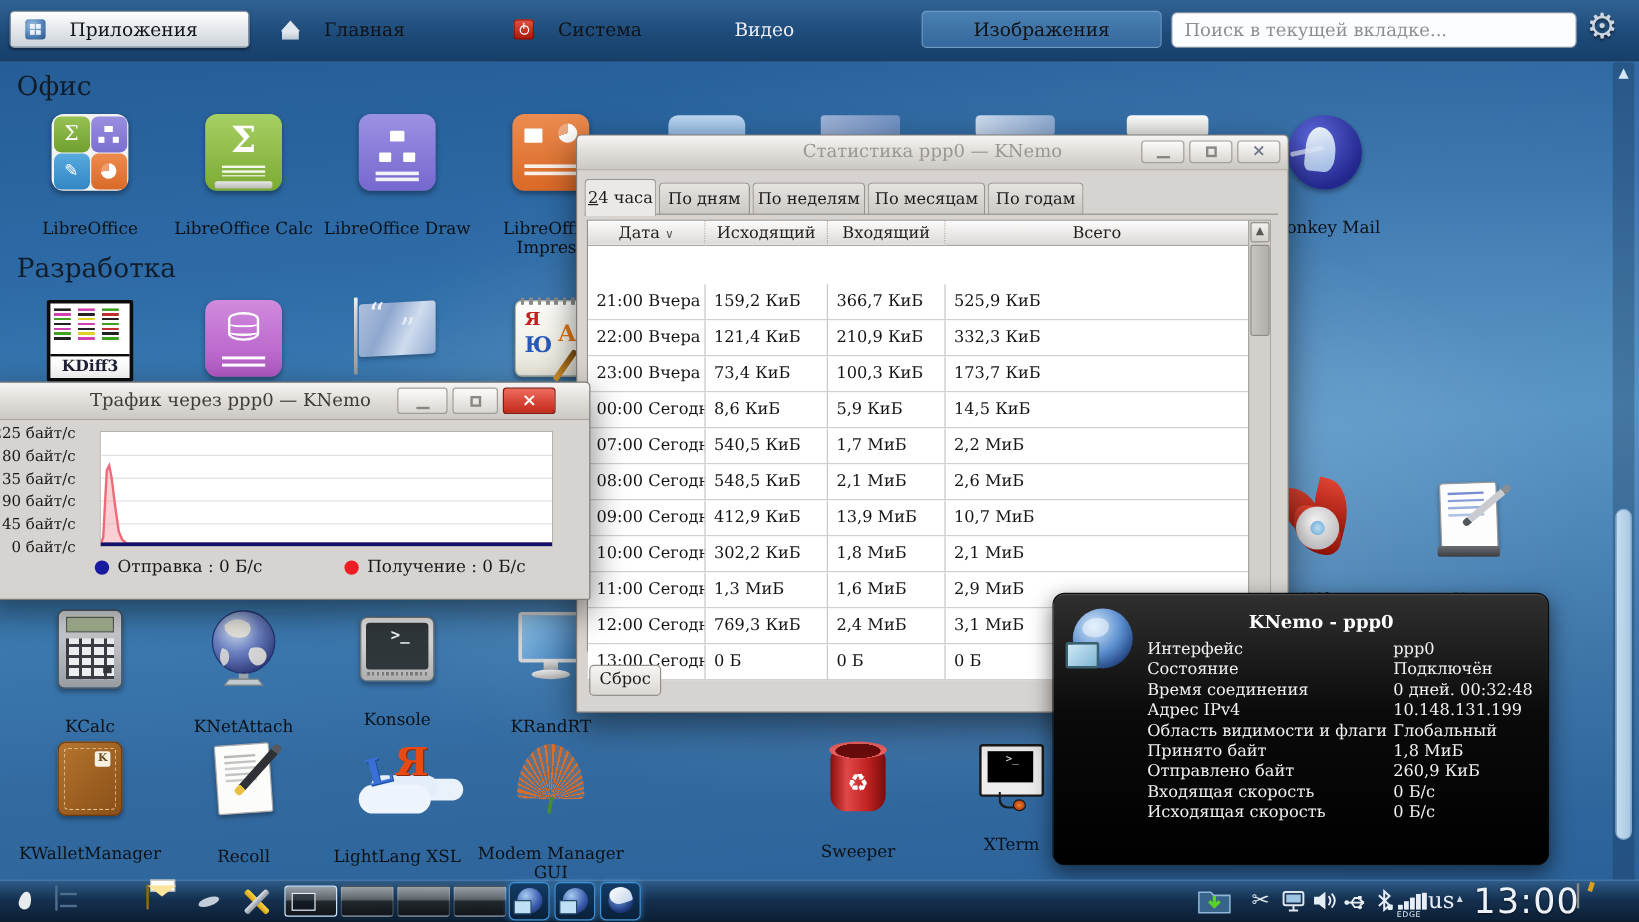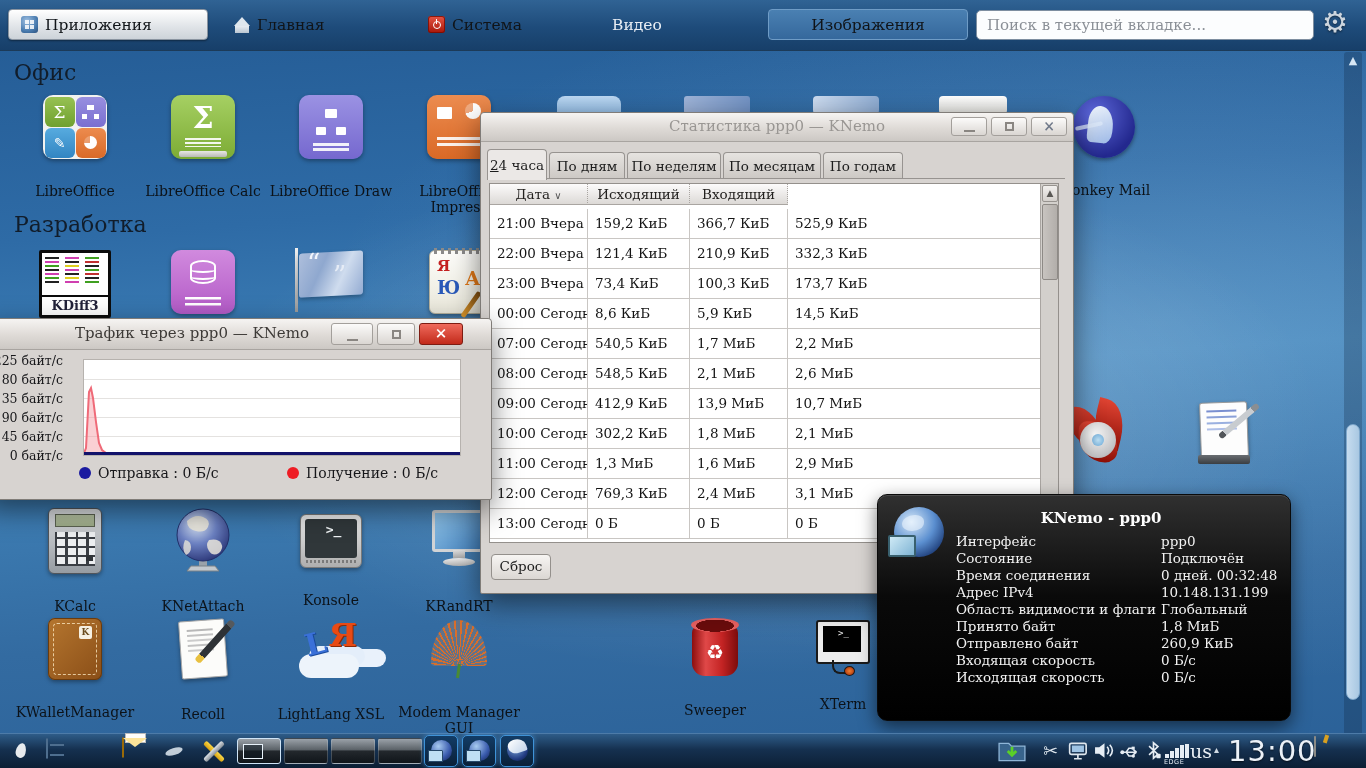--- a/index.html
+++ b/index.html
@@ -6,21 +6,21 @@
   #screen{position:relative;width:1366px;height:768px;overflow:hidden;
     font-family:"DejaVu Serif",serif;
     background:
       radial-gradient(900px 420px at 56% 54%, rgba(255,255,255,0.20), rgba(255,255,255,0) 62%),
       radial-gradient(1300px 560px at 85% 42%, rgba(190,220,245,0.22), rgba(190,220,245,0) 65%),
       linear-gradient(176deg,#235a93 0%,#2e6ba6 28%,#4285bb 50%,#336ba1 76%,#2a6097 100%);}
 
   
   #panel{position:absolute;left:0;top:0;width:1366px;height:50px;z-index:8;
     background:linear-gradient(#306394,#1e4b7a 55%,#173f69);border-bottom:1px solid rgba(0,0,0,.4);}
-  .ptab{position:absolute;top:9px;height:31px;display:flex;align-items:center;gap:7px;
+  .ptab{position:absolute;top:9px;height:31px;display:flex;align-items:center;gap:20px;
     font-size:15.5px;color:#101418;padding:0 12px;box-sizing:border-box;}
   .ptab.sel{background:linear-gradient(#ffffff,#dfe3e7 60%,#cdd3d9);border:1px solid #8a94a0;border-radius:4px;box-shadow:0 1px 2px rgba(0,0,0,.4);}
   .ptab.raised{background:linear-gradient(#4a80b2,#35689c);border:1px solid #6f9cc6;border-radius:4px;}
   .ptab.plain-light{color:#e9eef4;}
   .appsic{width:17px;height:17px;border-radius:3px;background:radial-gradient(circle at 35% 30%,#9fc0e2,#4a7cb0 60%,#2a517e);position:relative;}
   .appsic::after{content:'';position:absolute;left:4px;top:4px;width:9px;height:9px;background:
      linear-gradient(#fff,#fff) 0 0/4px 4px no-repeat,linear-gradient(#fff,#fff) 5px 0/4px 4px no-repeat,
      linear-gradient(#fff,#fff) 0 5px/4px 4px no-repeat,linear-gradient(#fff,#fff) 5px 5px/4px 4px no-repeat;opacity:.85;}
   .homeic{width:16px;height:14px;position:relative;margin-top:2px;}
   .homeic::before{content:'';position:absolute;left:1px;top:6px;width:14px;height:8px;background:linear-gradient(#eef2f6,#b9c6d2);}
@@ -192,21 +192,21 @@
   #statswin{left:480px;top:112px;width:592px;height:480px;z-index:5;}
   #statswin .ttl{left:0;right:0;text-align:center;color:#999693;}
   .tab{position:absolute;top:39px;height:26px;background:linear-gradient(#e6e3e0,#ccc8c4);border:1px solid #979390;border-bottom:none;border-radius:4px 4px 0 0;
      font-size:13.5px;color:#1c1c1c;text-align:center;line-height:26px;}
   .tab.active{top:36px;height:30px;background:#ebe8e6;z-index:2;line-height:30px;}
   .tab.active::first-letter{text-decoration:underline;}
   #tabline{position:absolute;left:6px;top:65px;width:578px;height:1px;background:#979390;}
   #tframe{position:absolute;left:8px;top:70px;width:568px;height:358px;border:1px solid #94908c;background:#fff;box-sizing:content-box;}
   .hcell{position:absolute;top:0;height:21px;background:linear-gradient(#fcfbfb,#dcd9d6);border-right:1px dotted #a9a5a1;
      font-size:13.5px;color:#23211f;text-align:center;line-height:21px;box-sizing:border-box;border-bottom:1px solid #a9a5a1;}
-  .trow{position:absolute;left:0;width:550px;height:30px;background:#fff;border-bottom:1px solid #c9c6c3;box-sizing:border-box;}
+  .trow{position:absolute;left:0;width:550px;height:30px;background:#fff;border-bottom:1px solid #c9c6c3;box-sizing:border-box;margin-top:28px;}
   .tcell{position:absolute;top:0;height:100%;font-size:13.5px;color:#141414;line-height:29px;padding-left:7px;border-right:1px solid #c9c6c3;box-sizing:border-box;white-space:nowrap;overflow:hidden;}
   .cd{left:0;width:98px;} .co{left:98px;width:102px;} .ci{left:200px;width:98px;} .ct{left:298px;width:252px;border-right:none;}
   #tscroll{position:absolute;left:550px;top:0;width:18px;height:358px;background:#d3d0cc;border-left:1px solid #a9a5a1;box-sizing:border-box;}
   #tscroll .sb{position:absolute;left:1px;width:16px;height:17px;background:linear-gradient(#f2f0ee,#d4d0cc);border:1px solid #97938f;border-radius:2px;
      text-align:center;font-size:9px;color:#5a5855;line-height:15px;box-sizing:border-box;font-family:"DejaVu Sans",sans-serif;}
   #tscroll .th{position:absolute;left:1px;top:20px;width:16px;height:76px;background:linear-gradient(90deg,#c8c4c0,#b2aeaa);border:1px solid #8e8a86;border-radius:2px;box-sizing:border-box;}
   #resetbtn{position:absolute;left:10px;top:441px;width:58px;height:24px;background:linear-gradient(#f7f5f3,#dbd7d3);border:1px solid #94908c;border-radius:4px;
      font-size:13.5px;color:#1c1c1c;text-align:center;line-height:23px;}
 
   
@@ -491,20 +491,21 @@
     <div class="tab" style="left:68px;width:74px;">По дням</div>
     <div class="tab" style="left:146px;width:92px;">По неделям</div>
     <div class="tab" style="left:242px;width:96px;">По месяцам</div>
     <div class="tab" style="left:342px;width:78px;">По годам</div>
     <div id="tabline"></div>
 
     <div id="tframe">
       <div class="hcell" style="left:0;width:98px;"><span>Дата</span> <span style="font-size:10px;color:#555;">∨</span></div>
       <div class="hcell" style="left:98px;width:102px;">Исходящий</div>
       <div class="hcell" style="left:200px;width:98px;">Входящий</div>
+      <div class="hcell" style="left:298px;width:252px;border-right:none;">Всего</div>
 
       <div class="trow" style="top:25px;">
         <div class="tcell cd">21:00 Вчера</div>
         <div class="tcell co">159,2 КиБ</div>
         <div class="tcell ci">366,7 КиБ</div>
         <div class="tcell ct">525,9 КиБ</div>
       </div>
       <div class="trow" style="top:55px;">
         <div class="tcell cd">22:00 Вчера</div>
         <div class="tcell co">121,4 КиБ</div>

